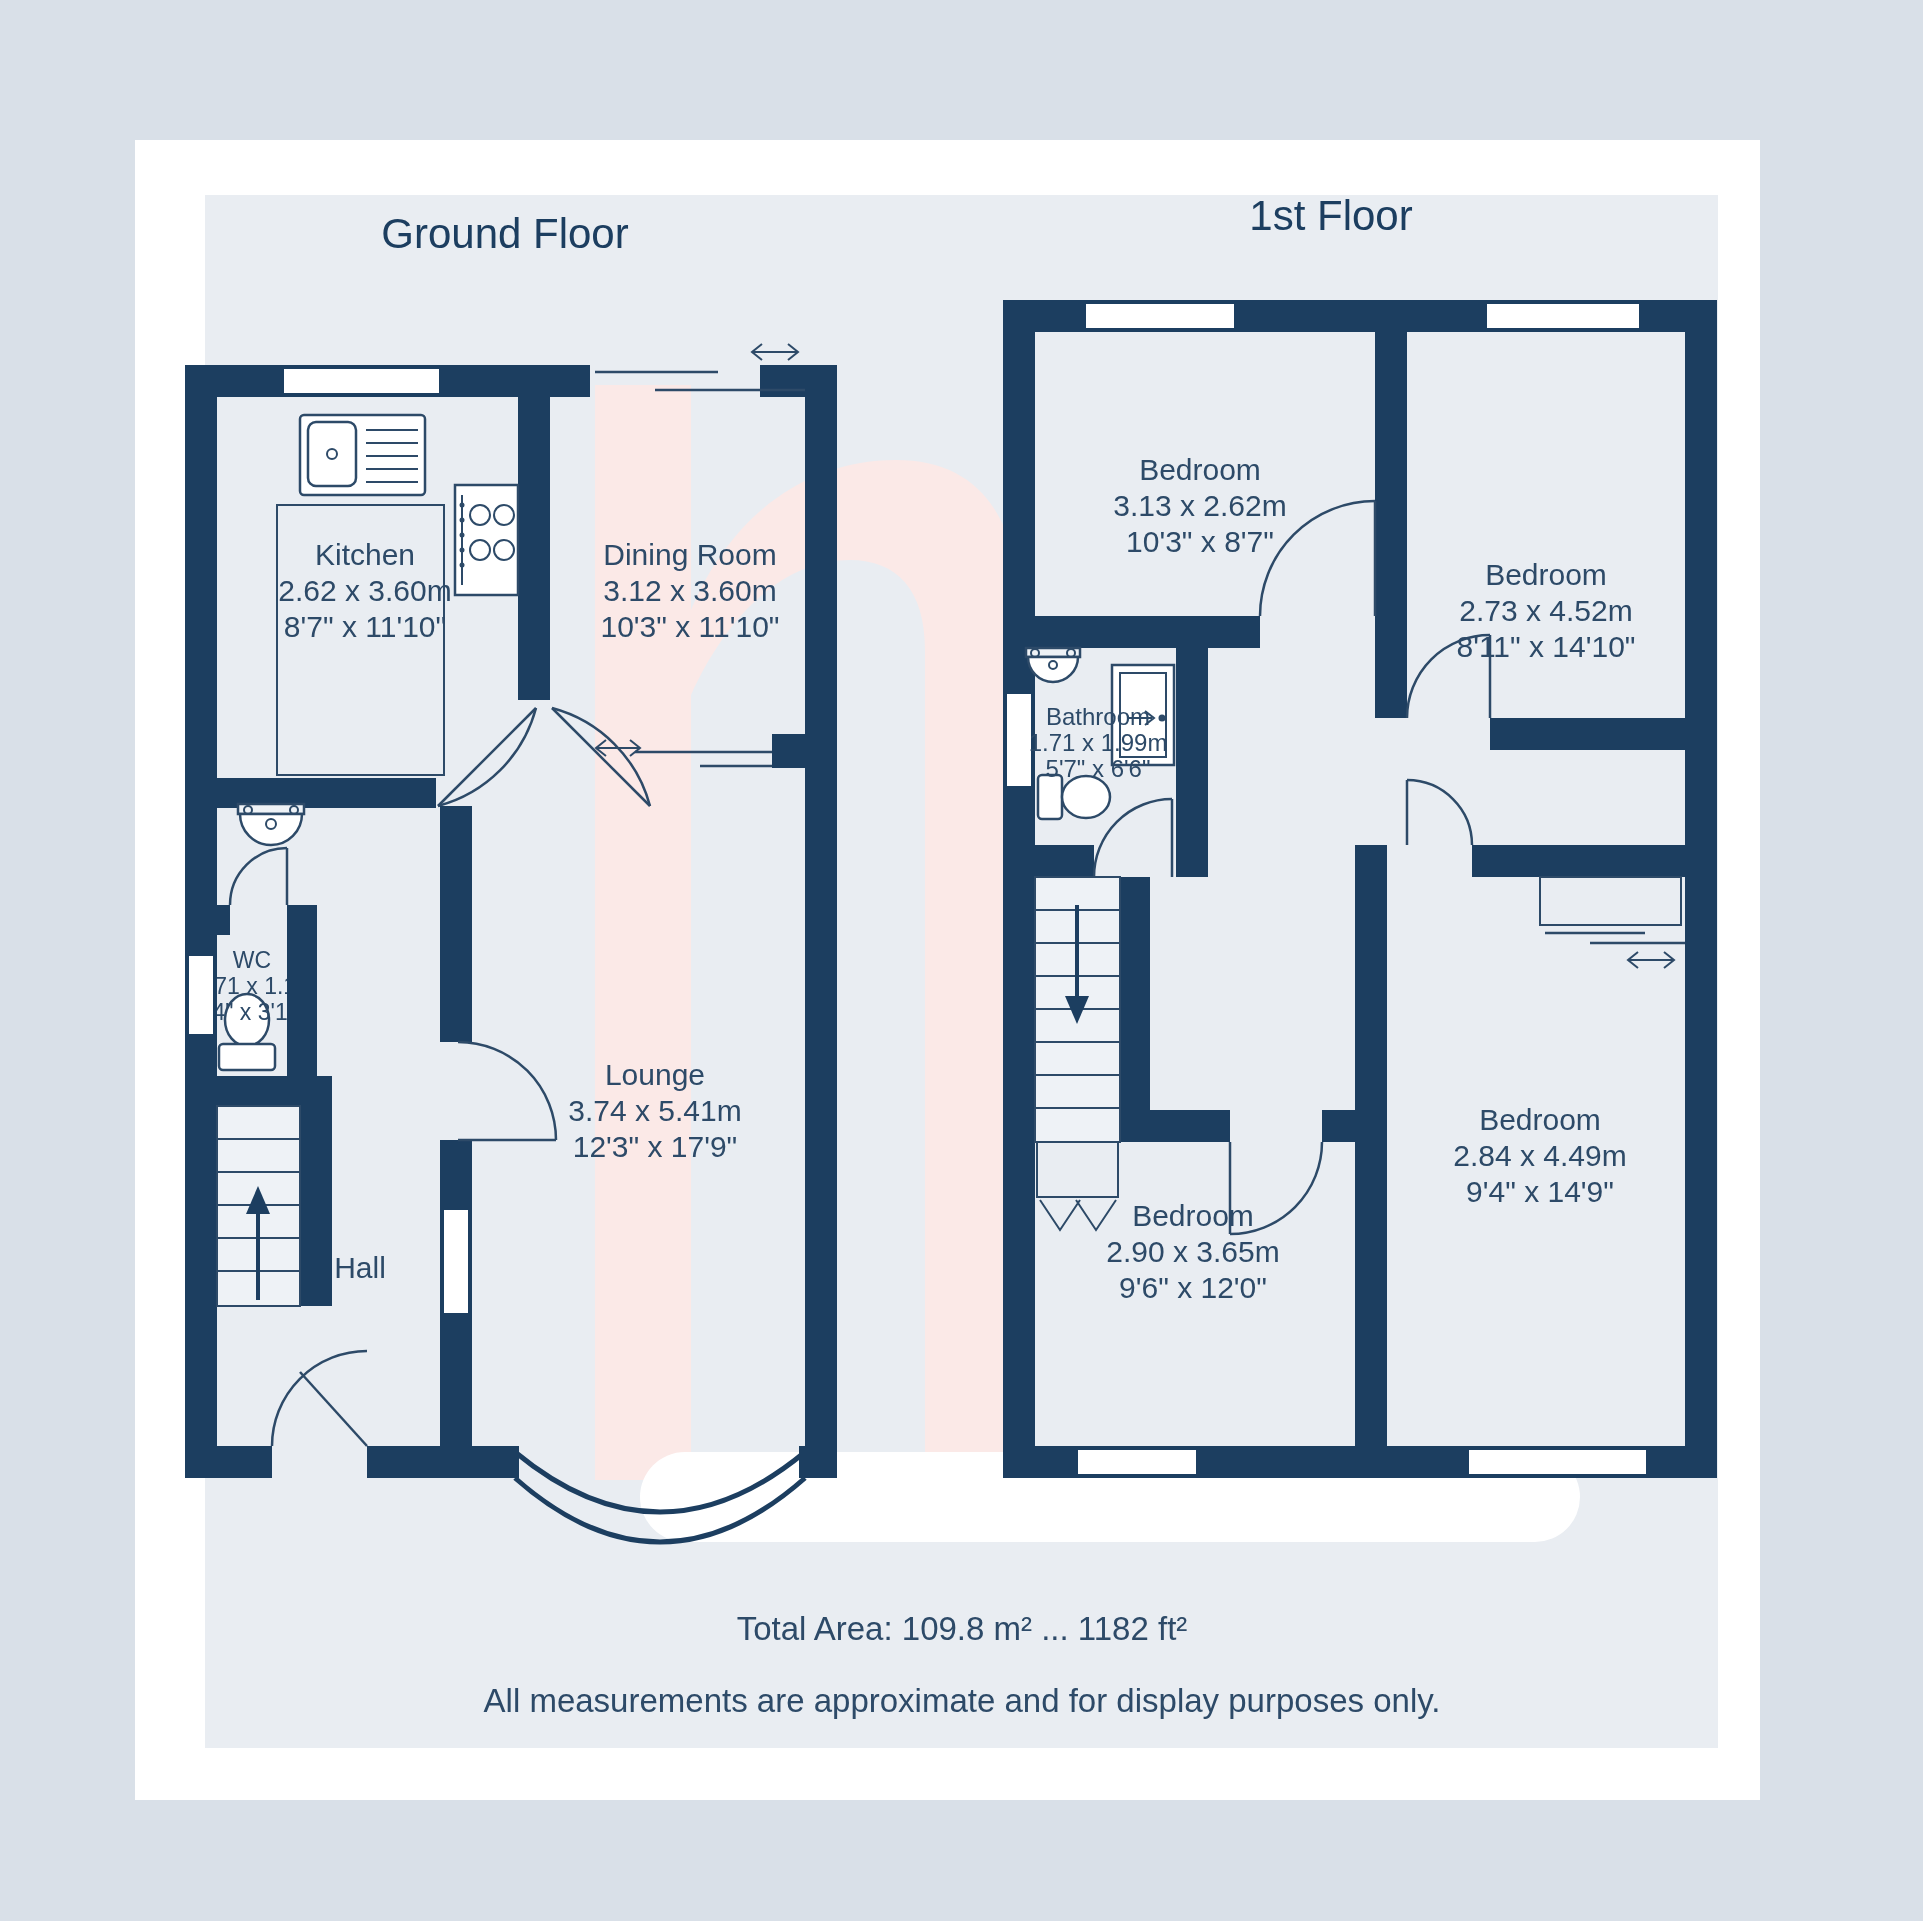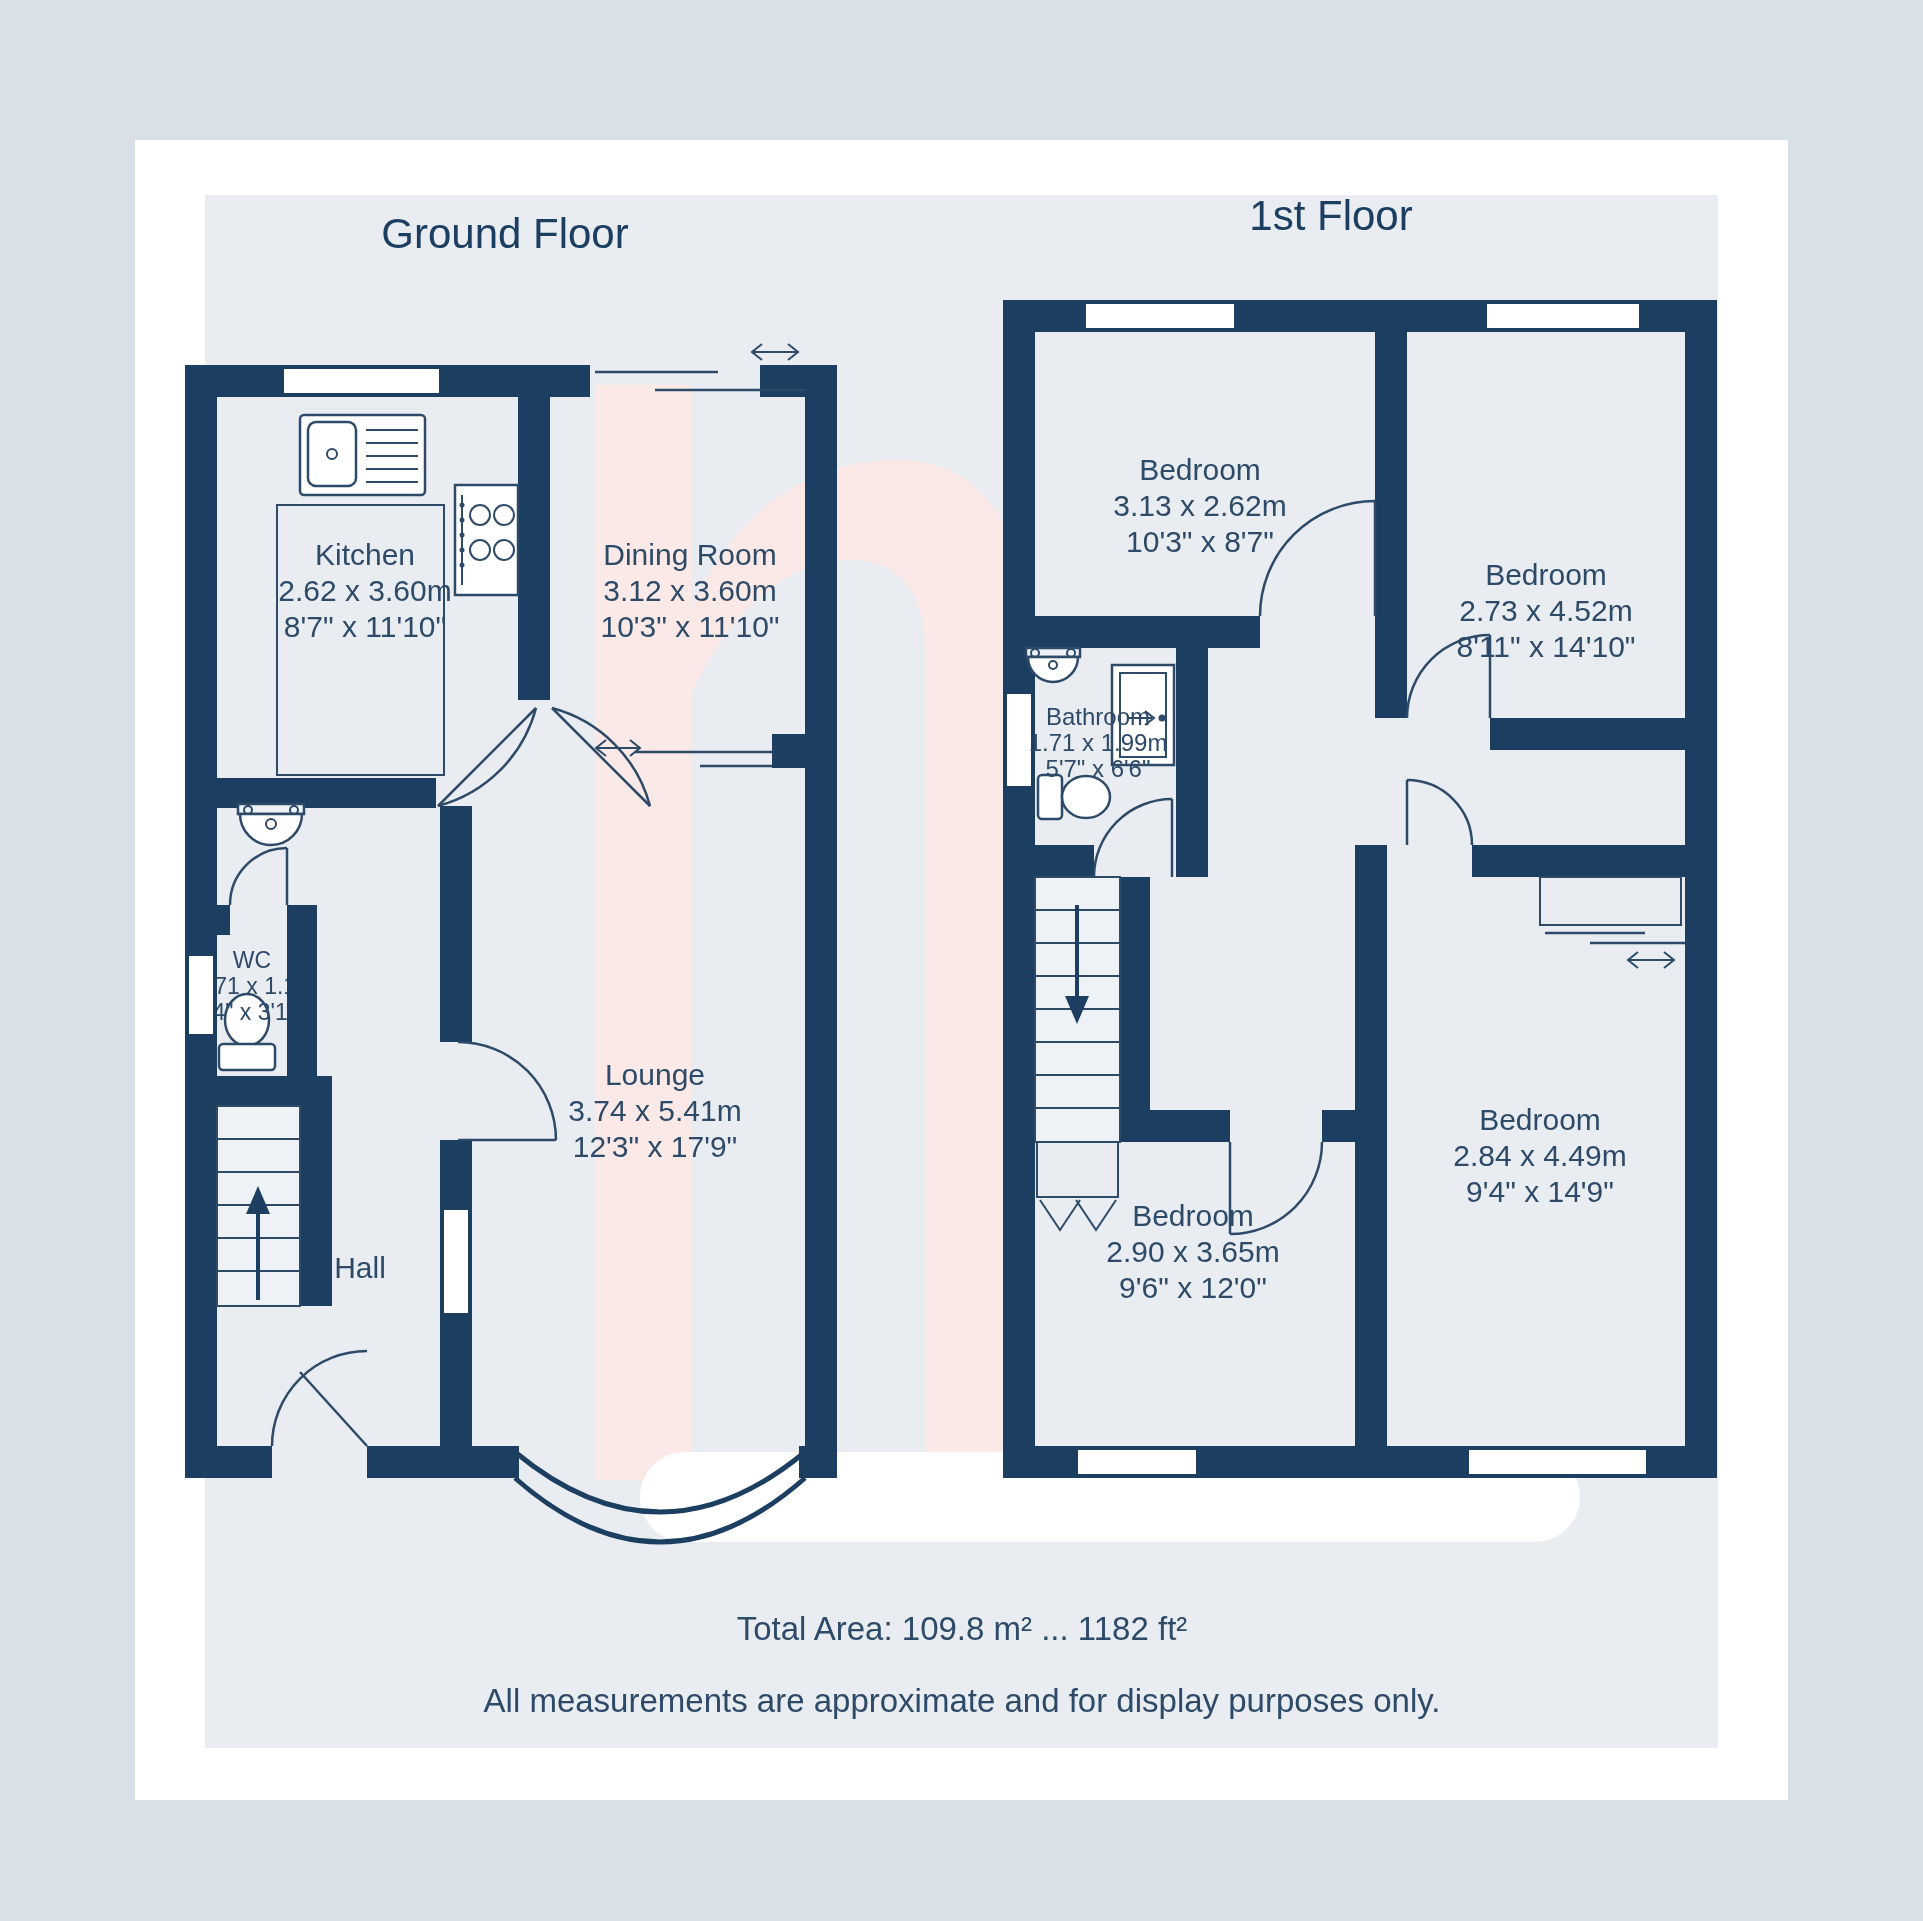--- a/index.html
+++ b/index.html
@@ -1,16 +1,16 @@
 <!DOCTYPE html>
 <html><head>
 <meta charset="utf-8">
 <style>
   html,body{margin:0;padding:0;background:#d9e0e8;font-family:"Liberation Sans",sans-serif;}
-  .stage{position:relative;width:1923px;height:1921px;background:#14b8a6;overflow:hidden;}
+  .stage{position:relative;width:1760px;height:1921px;background:#14b8a6;overflow:hidden;}
   svg{display:block;}
   text{font-family:"Liberation Sans",sans-serif;fill:#2d4a68;}
   .title{font-size:42px;fill:#1c3e60;}
   .room{font-size:30px;}
   .small{font-size:24px;}
   .tiny{font-size:23px;}
   .footer{font-size:33px;}
   .wall{fill:#1c3e60;}
   .win{fill:#ffffff;stroke:#1c3e60;stroke-width:2;}
   .thin{stroke:#2d4a68;stroke-width:2.5;fill:none;}

